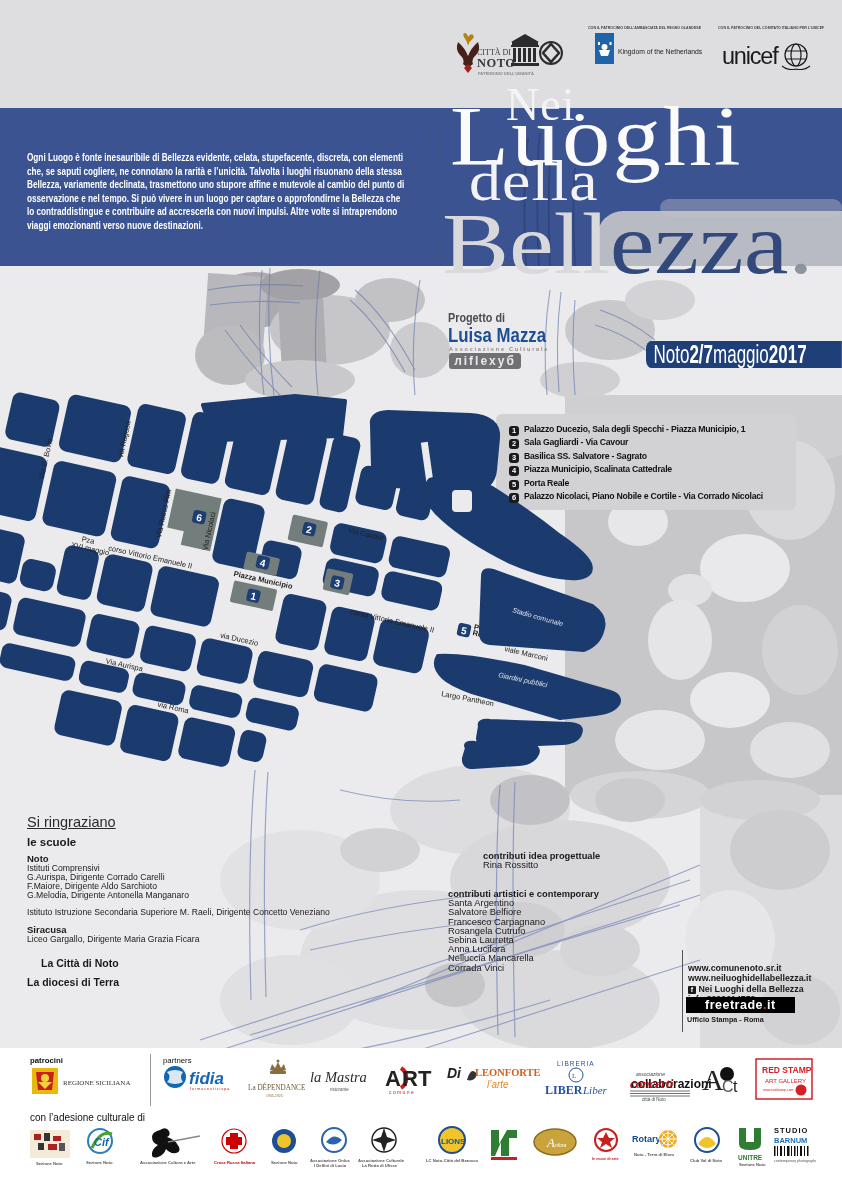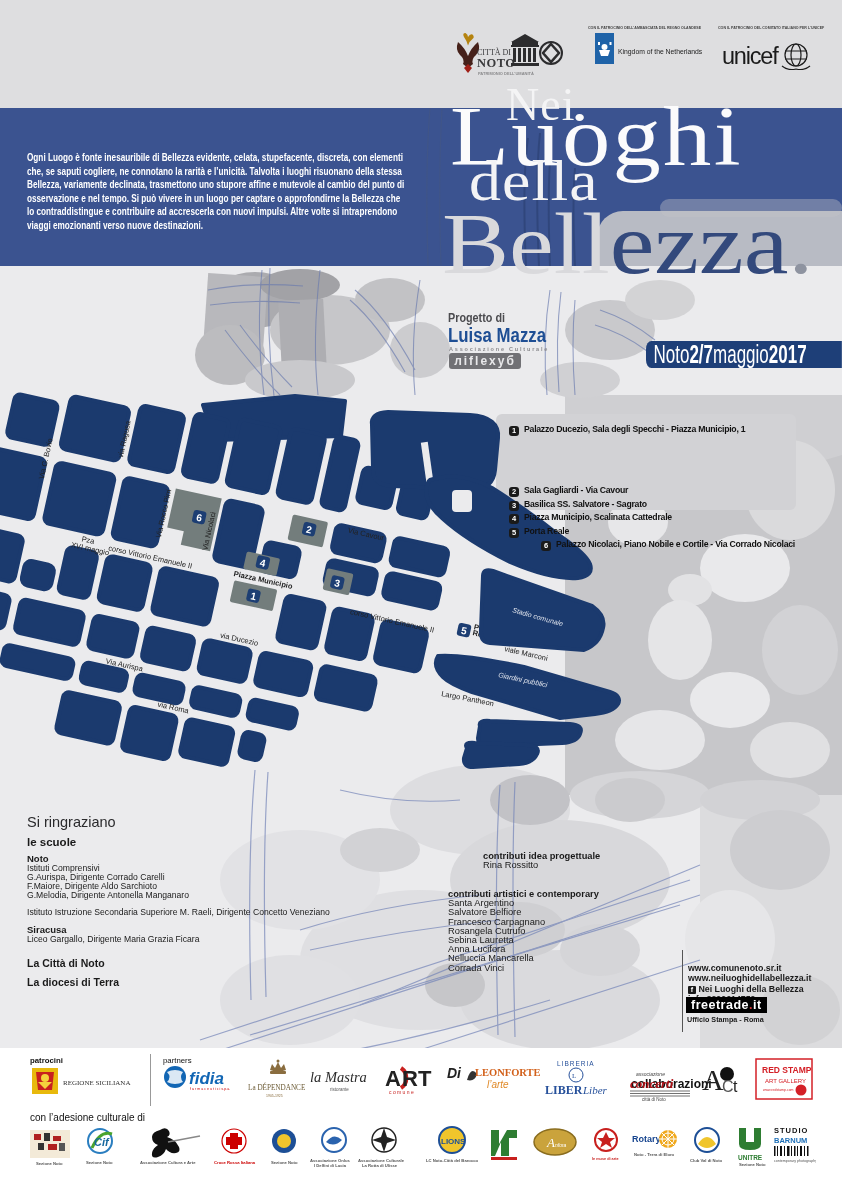--- a/index.html
+++ b/index.html
@@ -305,45 +305,45 @@
 
 <text class="lbl" transform="translate(441,306) rotate(11)" font-size="7">Largo Pantheon</text>
 
 <path class="blk" d="M480 336 Q478 330 490 331 L570 334 Q584 335 580 344 Q577 352 562 353 L488 356 Q478 356 478 348 Z"></path>
 
 <path class="blk" d="M467 358 Q463 352 475 353 L527 355 Q541 356 537 364 Q533 373 519 374 L473 377 Q463 377 464 368 Z"></path>
 </svg>
 
 <div class="abs" style="left:509px;top:424px;font-size:8.7px;font-weight:bold;color:#111;letter-spacing:-0.25px;">
 <div style="height:13.4px;white-space:nowrap;"><span class="lgn">1</span>Palazzo Ducezio, Sala degli Specchi - Piazza Municipio, 1</div>
-<div style="height:13.4px;white-space:nowrap;margin-top:48px;"><span class="lgn">2</span>Sala Gagliardi - Via Cavour</div>
+<div style="height:13.4px;white-space:nowrap;"><span class="lgn">2</span>Sala Gagliardi - Via Cavour</div>
 <div style="height:13.4px;white-space:nowrap;"><span class="lgn">3</span>Basilica SS. Salvatore - Sagrato</div>
 <div style="height:13.4px;white-space:nowrap;"><span class="lgn">4</span>Piazza Municipio, Scalinata Cattedrale</div>
 <div style="height:13.4px;white-space:nowrap;"><span class="lgn">5</span>Porta Reale</div>
-<div style="height:13.4px;white-space:nowrap;margin-left:32px;"><span class="lgn">6</span>Palazzo Nicolaci, Piano Nobile e Cortile - Via Corrado Nicolaci</div>
-</div>
-
-<div class="abs" style="left:27px;top:814px;color:#2a2a2c;font-size:14.5px;">Si ringraziano</div>
+<div style="height:13.4px;white-space:nowrap;"><span class="lgn">6</span>Palazzo Nicolaci, Piano Nobile e Cortile - Via Corrado Nicolaci</div>
+</div>
+
+<div class="abs" style="left:27px;top:814px;color:#2a2a2c;font-size:14.5px;text-decoration:underline;">Si ringraziano</div>
 
 <div class="abs" style="left:27px;top:836px;color:#1a1a1a;font-size:11.5px;font-weight:bold;">le scuole</div>
 
 <div class="abs" style="left:27px;top:855px;color:#1a1a1a;font-size:8.6px;line-height:8.9px;white-space:nowrap;">
 <b style="font-size:9.5px;">Noto</b><br>
 Istituti Comprensivi<br>
 G.Aurispa, Dirigente Corrado Carelli<br>
 F.Maiore, Dirigente Aldo Sarchioto<br>
 G.Melodia, Dirigente Antonella Manganaro<br>
 <br>
 Istituto Istruzione Secondaria Superiore M. Raeli, Dirigente Concetto Veneziano<br>
 <br>
 <b style="font-size:9.5px;">Siracusa</b><br>
 Liceo Gargallo, Dirigente Maria Grazia Ficara
 </div>
 
-<div class="abs" style="left:27px;top:957px;color:#1a1a1a;font-size:10.5px;font-weight:bold;">La Città di Noto</div>
+<div class="abs" style="left:41px;top:957px;color:#1a1a1a;font-size:10.5px;font-weight:bold;">La Città di Noto</div>
 
 <div class="abs" style="left:27px;top:976px;color:#1a1a1a;font-size:10.5px;font-weight:bold;">La diocesi di Terra</div>
 
 <div class="abs" style="left:448px;top:852px;color:#1a1a1a;font-size:9.3px;line-height:9.2px;white-space:nowrap;margin-left:35px;">
 <b>contributi idea progettuale</b><br>
 Rina Rossitto
 </div>
 
 <div class="abs" style="left:448px;top:890px;color:#1a1a1a;font-size:9.3px;line-height:9.2px;white-space:nowrap;">
 <b>contributi artistici e contemporary</b><br>
@@ -359,21 +359,21 @@
 
 <div class="abs" style="left:682px;top:950px;width:1px;height:82px;background:#555;"></div>
 
 <div class="abs" style="left:688px;top:951px;color:#1a1a1a;font-size:8.8px;line-height:10.3px;font-weight:bold;white-space:nowrap;margin-top:12px;">
 www.comunenoto.sr.it<br>
 www.neiluoghidellabellezza.it<br>
 <span style="display:inline-block;width:8px;height:8px;background:#1a1a1a;color:#fff;font-size:7px;line-height:8px;text-align:center;border-radius:1px;">f</span> Nei Luoghi della Bellezza<br>
 info.3290614759
 </div>
 
-<div class="abs" style="left:686px;top:997px;background:#000;color:#fff;font-size:12.5px;font-weight:bold;padding:1px 5px;letter-spacing:0.5px;">freetrade<span style="color:#c33;">.</span>it</div>
+<div class="abs" style="left:686px;top:997px;background:#000;color:#fff;font-size:12.5px;font-weight:bold;padding:1px 19px;letter-spacing:0.5px;">freetrade<span style="color:#c33;">.</span>it</div>
 
 <div class="abs" style="left:687px;top:1015px;color:#1a1a1a;font-size:7.2px;font-weight:bold;">Ufficio Stampa - Roma</div>
 
 <div class="abs" style="left:0;top:1048px;width:842px;height:143px;background:#fff;"></div>
 
 <div class="abs" style="left:30px;top:1056px;font-size:7.8px;font-weight:bold;color:#111;">patrocini</div>
 
 <svg class="abs" style="left:30px;top:1066px;" width="120" height="32">
 <rect x="2" y="2" width="26" height="26" fill="#e8b90c"></rect>
 <path d="M6 6 L24 6 L22 24 L8 24 Z" fill="#c8201e"></path>

